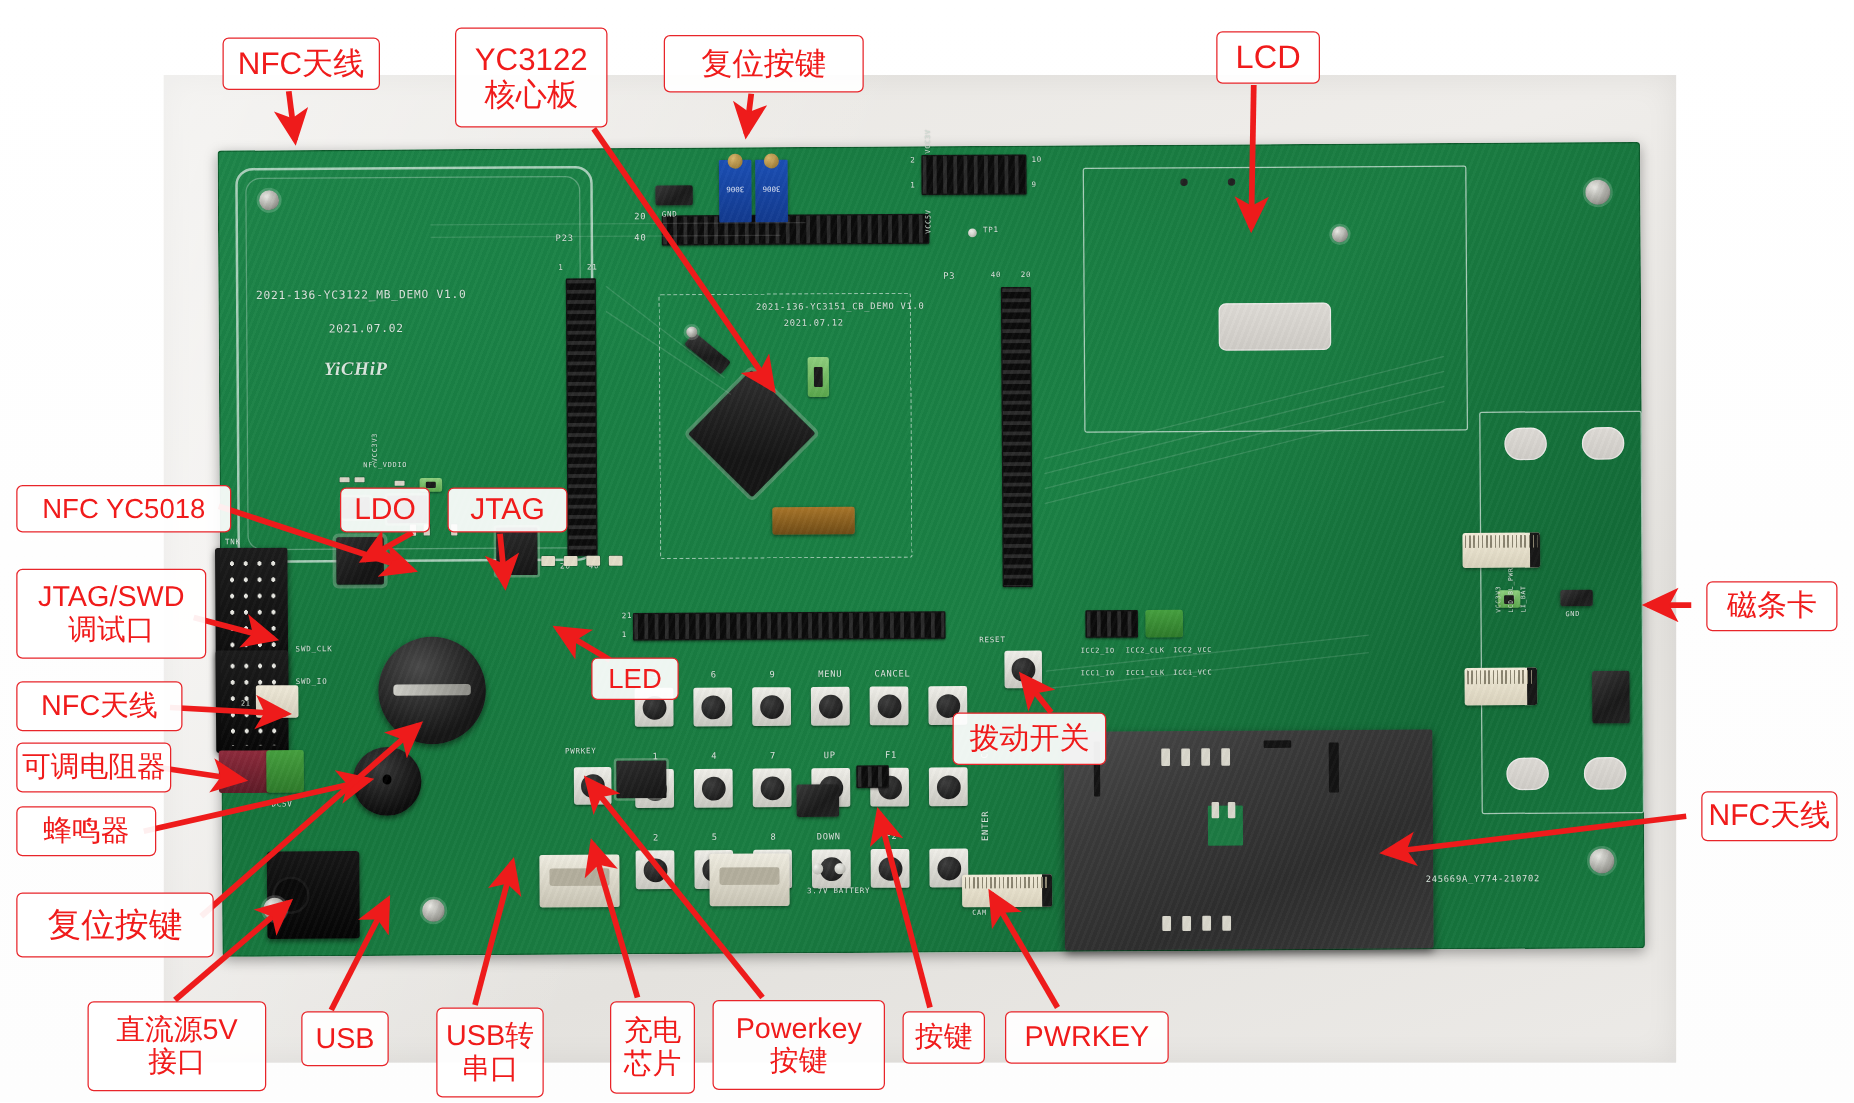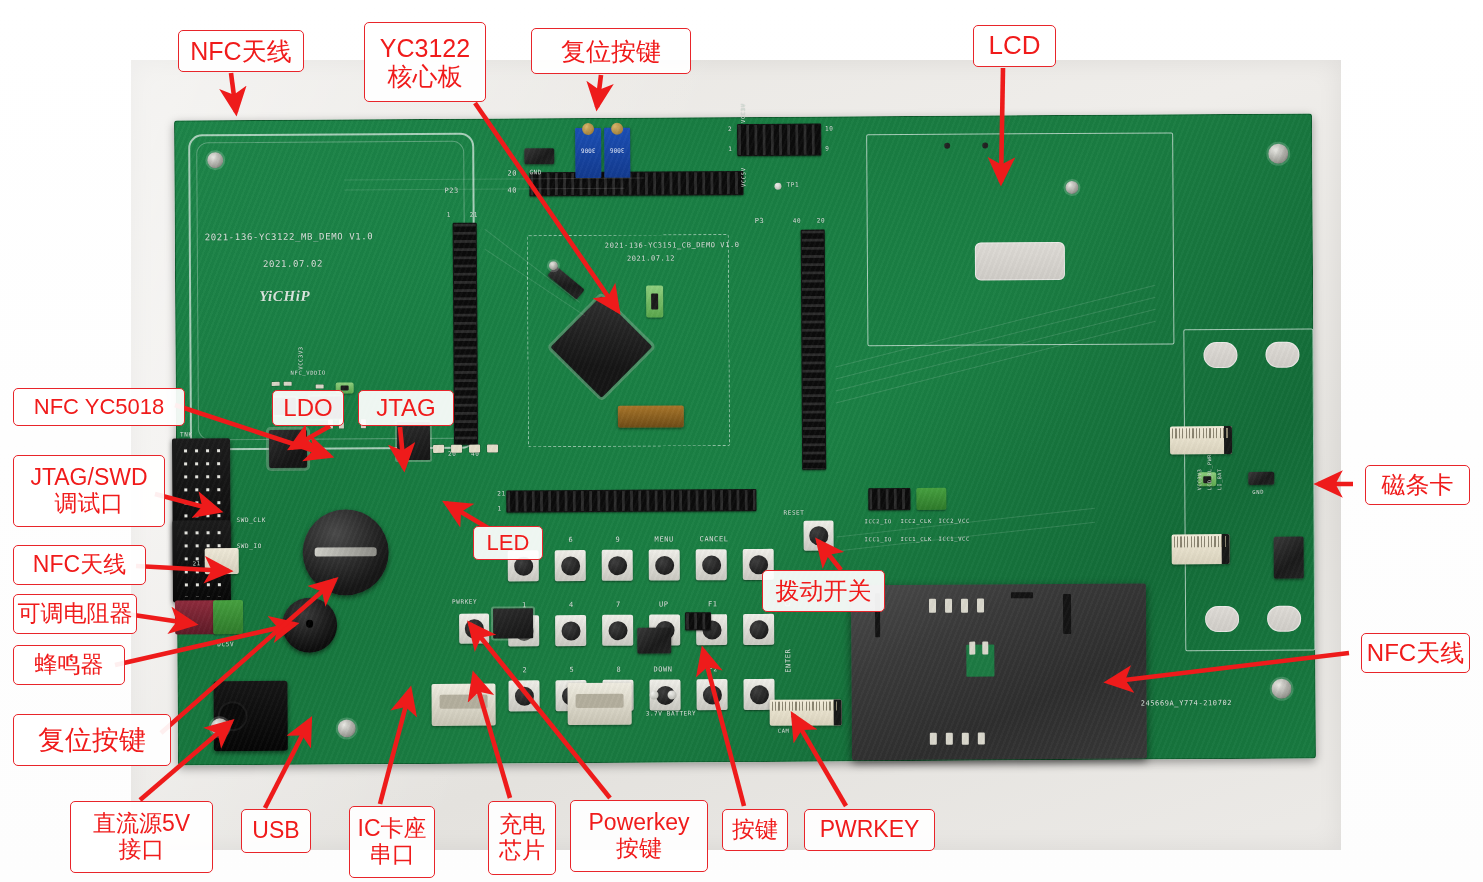--- a/index.html
+++ b/index.html
@@ -459,21 +459,21 @@
         <span class="l">NFC天线</span>
       </div>
       <div class="ann" style="left: 60px; top: 801px; width: 143px; height: 72px; font-size: 23px; color: rgb(240, 27, 27);">
         <span class="l">直流源5V</span>
         <span class="l">接口</span>
       </div>
       <div class="ann" style="left: 231px; top: 809px; width: 70px; height: 44px; font-size: 23px; color: rgb(240, 27, 27);">
         <span class="l">USB</span>
       </div>
       <div class="ann" style="left: 339px; top: 806px; width: 86px; height: 72px; font-size: 23px; color: rgb(240, 27, 27);">
-        <span class="l">IC卡座</span>
+        <span class="l">USB转</span>
         <span class="l">串口</span>
       </div>
       <div class="ann" style="left: 478px; top: 801px; width: 68px; height: 74px; font-size: 23px; color: rgb(240, 27, 27);">
         <span class="l">充电</span>
         <span class="l">芯片</span>
       </div>
       <div class="ann" style="left: 560px; top: 800px; width: 138px; height: 72px; font-size: 23px; color: rgb(240, 27, 27);">
         <span class="l">Powerkey</span>
         <span class="l">按键</span>
       </div>

